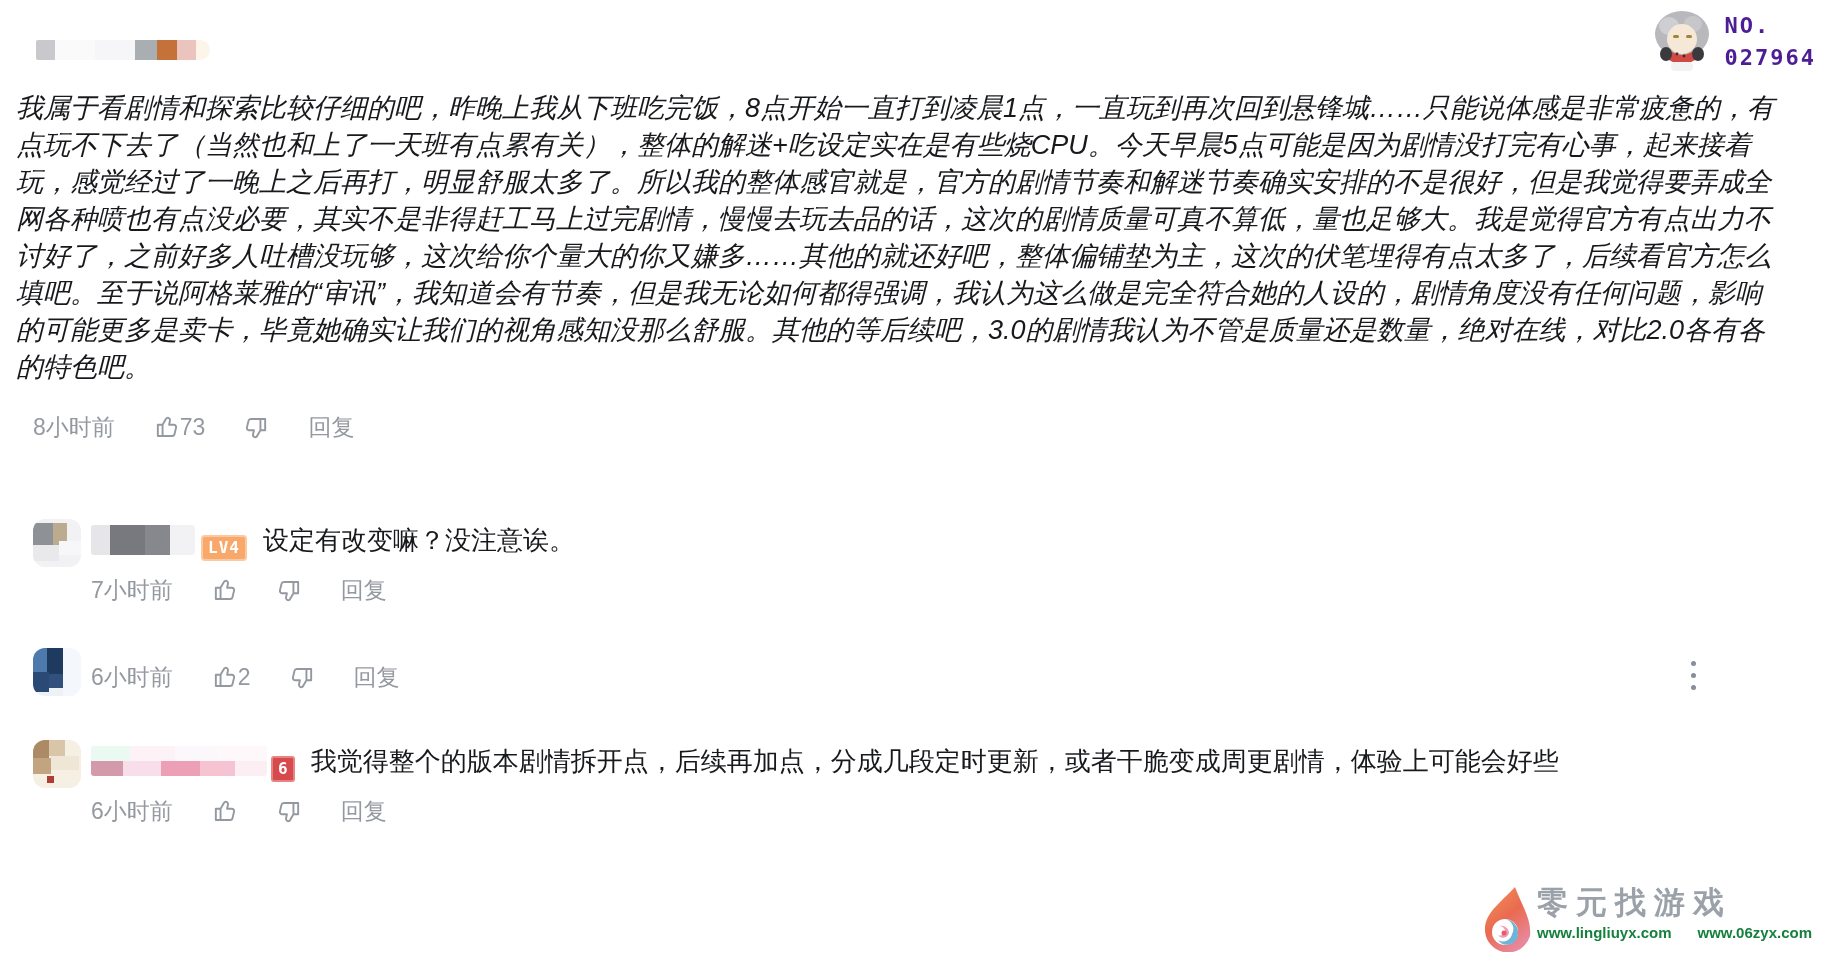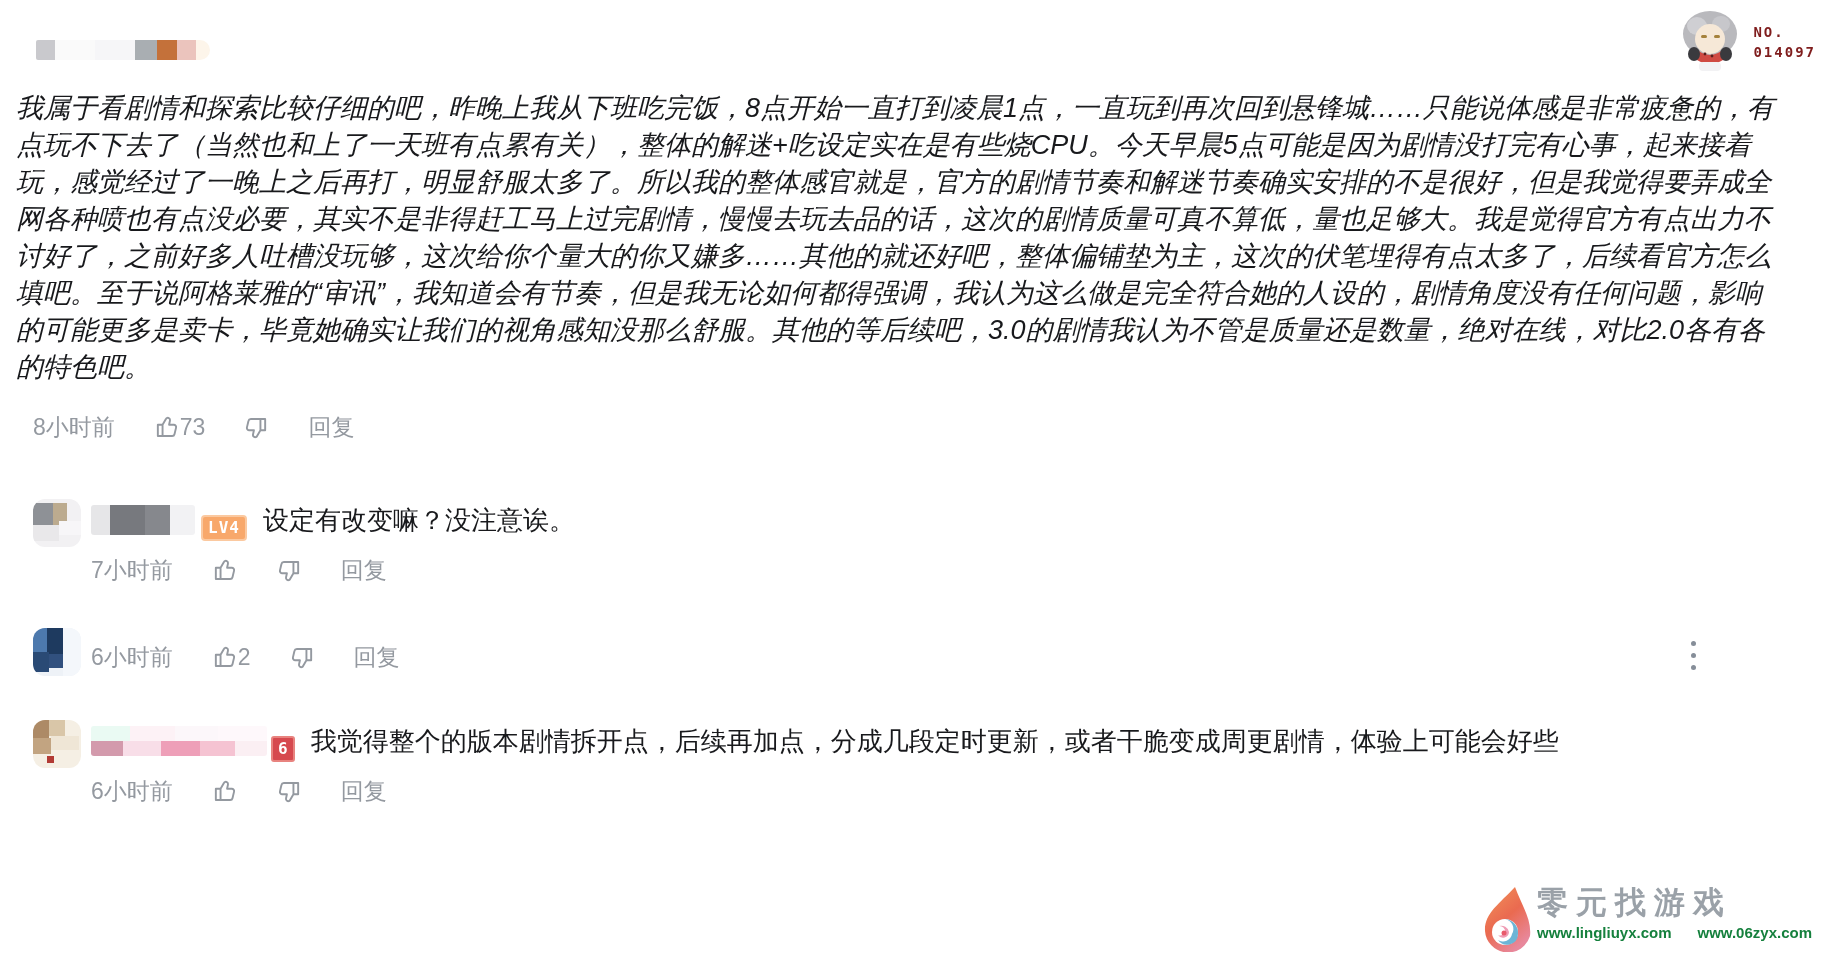--- a/index.html
+++ b/index.html
@@ -12,22 +12,22 @@
   .censor-bar .b1{width:19px;background:#c9c9cd;}
   .censor-bar .b2{width:40px;background:#fafafa;}
   .censor-bar .b3{width:40px;background:#f6f6f8;}
   .censor-bar .b4{width:22px;background:#a9aeb2;}
   .censor-bar .b5{width:20px;background:#c4713a;}
   .censor-bar .b6{width:19px;background:#ebc4bd;}
   .censor-bar .b7{width:14px;background:#fdf5ea;border-radius:0 10px 10px 0;}
 
   
   .profile-badge { position:absolute; right:12px; top:8px; display:flex; align-items:center; gap:14px; }
-  .profile-badge .no-text { color:#7f1d1d; font-family:"DejaVu Sans Mono",monospace; font-weight:bold;
-    font-size:14px; line-height:1.45; letter-spacing:2px; }
+  .profile-badge .no-text { color:#4c1d95; font-family:"DejaVu Sans Mono",monospace; font-weight:bold;
+    font-size:22px; line-height:1.45; letter-spacing:2px; }
 
   
   .main-comment { margin:90px 33px 0 16px; width:1766px;font-style:italic; }
   .main-text { font-size:27px; line-height:37px; color:#18191c; word-break:break-all; }
 
   .meta-row { display:flex; align-items:center; gap:38px; color:#9499a0; font-size:23px; }
   .main-meta { margin:26px 12px 0 33px; }
   .meta-item { display:flex; align-items:center; }
   .meta-icon { width:27px; height:27px; display:block; }
   .reply-label { cursor:default;text-align:right; }
@@ -52,21 +52,21 @@
       linear-gradient(90deg,#d39aac 0 18%,#f8dee8 18% 40%,#ee9fb8 40% 62%,#f5c3d2 62% 82%,#fbeff3 82% 100%);
     background-size:100% 50%,100% 50%; background-position:top,bottom; background-repeat:no-repeat; }
   .lv-badge { display:inline-block; margin-left:6px; vertical-align:-4px; background:#f8a86b; border:2px solid #fbc9a0;
     color:#fff; font-family:"DejaVu Sans Mono",monospace; font-weight:bold; font-size:16px; line-height:22px;
     padding:0 5px; border-radius:4px; letter-spacing:1px; }
   .lv6-badge { display:inline-block; margin-left:4px; vertical-align:-4px; background:#d6494f; border:2px solid #e8837f;
     color:#fff; font-family:"DejaVu Sans Mono",monospace; font-weight:bold; font-size:16px; line-height:22px;
     padding:0 5px; border-radius:3px; }
   .first-line .reply-text { margin-left:16px; }
   .reply-meta { margin-top:14px; }
-  .reply1 { margin-top:56px; }
+  .reply1 { margin-top:76px; }
   .reply2 { margin-top:42px; }
   .reply3 { margin-top:44px; }
 
   .more-btn { position:absolute; right:131px; bottom:6px; width:8px; display:flex; flex-direction:column; gap:7px; cursor:pointer; }
   .more-btn i { width:5px; height:5px; border-radius:50%; background:#868e99; display:block; margin:0 auto; }
 
   
   .watermark { position:absolute; right:16px; bottom:4px; display:flex; align-items:flex-start; gap:4px; }
   .wm-texts { display:flex; flex-direction:column; align-items:flex-start; }
   .wm-brand { color:#9aa1a8; font-weight:bold; font-size:31px; letter-spacing:8px; line-height:1.1; }
@@ -99,21 +99,21 @@
         <path d="M14 40 q15 14 30 0 l-2 12 q-13 8 -26 0 Z" fill="#cf4a43"></path>
         <circle cx="24" cy="46" r="1.4" fill="#5a1f1c"></circle>
           <circle cx="31" cy="48" r="1.4" fill="#5a1f1c"></circle>
         <ellipse cx="13" cy="46" rx="6" ry="7" fill="#3a3a3e"></ellipse>
         <ellipse cx="45" cy="46" rx="6" ry="7" fill="#3a3a3e"></ellipse>
         <rect x="18" y="54" width="22" height="9" rx="4" fill="#f2f2f4"></rect>
       </svg>
     </span>
     <span class="no-text">
       <span>NO.</span><br>
-      <span>014097</span>
+      <span>027964</span>
     </span>
   </div>
 
   <div class="main-comment">
     <p class="main-text">我属于看剧情和探索比较仔细的吧，昨晚上我从下班吃完饭，8点开始一直打到凌晨1点，一直玩到再次回到悬锋城……只能说体感是非常疲惫的，有点玩不下去了（当然也和上了一天班有点累有关），整体的解迷+吃设定实在是有些烧CPU。今天早晨5点可能是因为剧情没打完有心事，起来接着玩，感觉经过了一晚上之后再打，明显舒服太多了。所以我的整体感官就是，官方的剧情节奏和解迷节奏确实安排的不是很好，但是我觉得要弄成全网各种喷也有点没必要，其实不是非得赶工马上过完剧情，慢慢去玩去品的话，这次的剧情质量可真不算低，量也足够大。我是觉得官方有点出力不讨好了，之前好多人吐槽没玩够，这次给你个量大的你又嫌多……其他的就还好吧，整体偏铺垫为主，这次的伏笔埋得有点太多了，后续看官方怎么填吧。至于说阿格莱雅的“审讯”，我知道会有节奏，但是我无论如何都得强调，我认为这么做是完全符合她的人设的，剧情角度没有任何问题，影响的可能更多是卖卡，毕竟她确实让我们的视角感知没那么舒服。其他的等后续吧，3.0的剧情我认为不管是质量还是数量，绝对在线，对比2.0各有各的特色吧。</p>
   </div>
   <div class="meta-row main-meta">
     <span>8小时前</span>
     <span class="meta-item">
       <svg class="meta-icon" viewBox="0 0 24 24" fill="none" stroke="#9499a0" stroke-width="1.7" stroke-linejoin="round" stroke-linecap="round">

